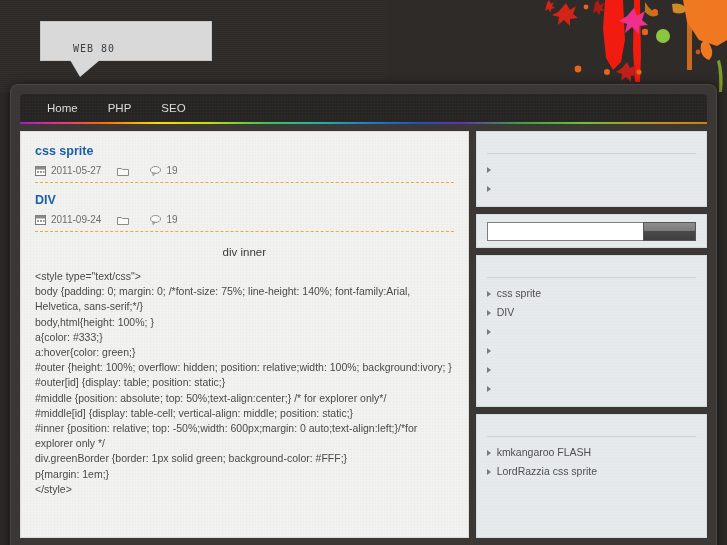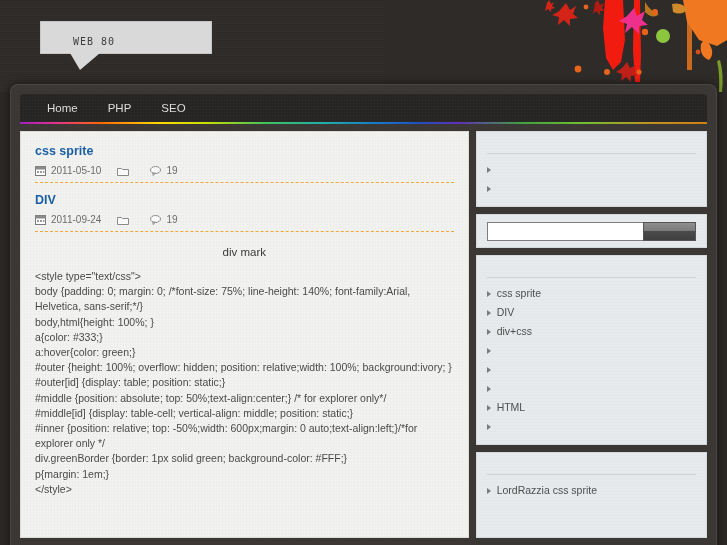--- a/index.html
+++ b/index.html
@@ -27,21 +27,21 @@
     background-image:
       repeating-linear-gradient(0deg, rgba(255,255,255,.018) 0 1px, transparent 1px 2px),
       repeating-linear-gradient(90deg, rgba(0,0,0,.05) 0 1px, transparent 1px 2px);
   }
   #splatter { position: absolute; right: 0; top: 0; width: 340px; height: 92px; }
 
   
   #logo-bubble {
     position: absolute;
     left: 40px; top: 21px;
-    width: 172px; height: 33px;
+    width: 172px; height: 40px;
     background: #d9d9d9;
     border: 1px solid #c6c6c6;
     z-index: 5;
   }
   #logo-bubble .tail {
     position: absolute;
     left: 29px; bottom: -17px;
     width: 0; height: 0;
     border-left: 10px solid transparent;
     border-right: 20px solid transparent;
@@ -299,21 +299,21 @@
           <span class="meta-group">
             <span class="ic">
               <svg width="11" height="11" viewBox="0 0 11 11">
                   <rect x="0.5" y="1.5" width="10" height="9" fill="#fff" stroke="#7a7a7a"></rect>
                   <rect x="0.5" y="1.5" width="10" height="3" fill="#8a8a8a"></rect>
                   <rect x="2" y="6" width="2" height="2" fill="#9a9a9a"></rect>
                   <rect x="5" y="6" width="2" height="2" fill="#9a9a9a"></rect>
                   <rect x="8" y="6" width="1.5" height="2" fill="#9a9a9a"></rect>
                 </svg>
             </span>
-            <span>2011-05-10</span>
+            <span>2011-05-27</span>
           </span>
           <span class="meta-group">
             <span class="ic">
               <svg width="12" height="10" viewBox="0 0 12 10">
                   <path d="M0.5 2.5 L0.5 9.5 L11.5 9.5 L11.5 3.5 L5.5 3.5 L4.5 2.5 Z" fill="#fafafa" stroke="#8a8a8a"></path>
                 </svg>
             </span>
           </span>
           <span class="meta-group">
             <span class="ic">
@@ -353,21 +353,21 @@
             <span class="ic">
               <svg width="11" height="10" viewBox="0 0 11 10">
                   <ellipse cx="5.5" cy="4" rx="5" ry="3.5" fill="#fafafa" stroke="#8a8a8a"></ellipse>
                   <path d="M3 7 L3 9.5 L5.5 7.2 Z" fill="#fafafa" stroke="#8a8a8a"></path>
                 </svg>
             </span>
             <span>19</span>
           </span>
         </div>
         <div class="post-body">
-          <div class="body-line-center">div          mark</div>
+          <div class="body-line-center">div          inner</div>
           <pre class="code-block">&lt;style type="text/css"&gt;
 body {padding: 0; margin: 0; /*font-size: 75%; line-height: 140%; font-family:Arial, Helvetica, sans-serif;*/}
 body,html{height: 100%; }
 a{color: #333;}
 a:hover{color: green;}
 #outer {height: 100%; overflow: hidden; position: relative;width: 100%; background:ivory; }
 #outer[id] {display: table; position: static;}
 #middle {position: absolute; top: 50%;text-align:center;} /* for explorer only*/
 #middle[id] {display: table-cell; vertical-align: middle; position: static;}
 #inner {position: relative; top: -50%;width: 600px;margin: 0 auto;text-align:left;}/*for explorer only */
@@ -412,52 +412,48 @@
           <li>
               <span class="bullet"></span>
               <span>css sprite</span>
             </li>
           <li>
               <span class="bullet"></span>
               <span>DIV</span>
             </li>
           <li>
               <span class="bullet"></span>
-              <span>div+css</span>
-            </li>
-          <li>
-              <span class="bullet"></span>
-              <span></span>
-            </li>
-          <li>
-              <span class="bullet"></span>
-              <span></span>
-            </li>
-          <li>
-              <span class="bullet"></span>
-              <span></span>
-            </li>
-          <li>
-              <span class="bullet"></span>
-              <span>HTML</span>
+              <span></span>
+            </li>
+          <li>
+              <span class="bullet"></span>
+              <span></span>
+            </li>
+          <li>
+              <span class="bullet"></span>
+              <span></span>
             </li>
           <li>
               <span class="bullet"></span>
               <span></span>
             </li>
         </ul>
       </div>
 
       <div class="widget spacer-widget">
         <div class="widget-head">
           <span class="widget-title"></span>
         </div>
         <ul class="wlist">
           <li>
               <span class="bullet"></span>
+              <span>kmkangaroo    FLASH</span>
+            </li>
+          <li>
+              <span class="bullet"></span>
               <span>LordRazzia  css sprite</span>
             </li>
 
         </ul>
       </div>
 
     </div>
   </div>
 </div>
 

